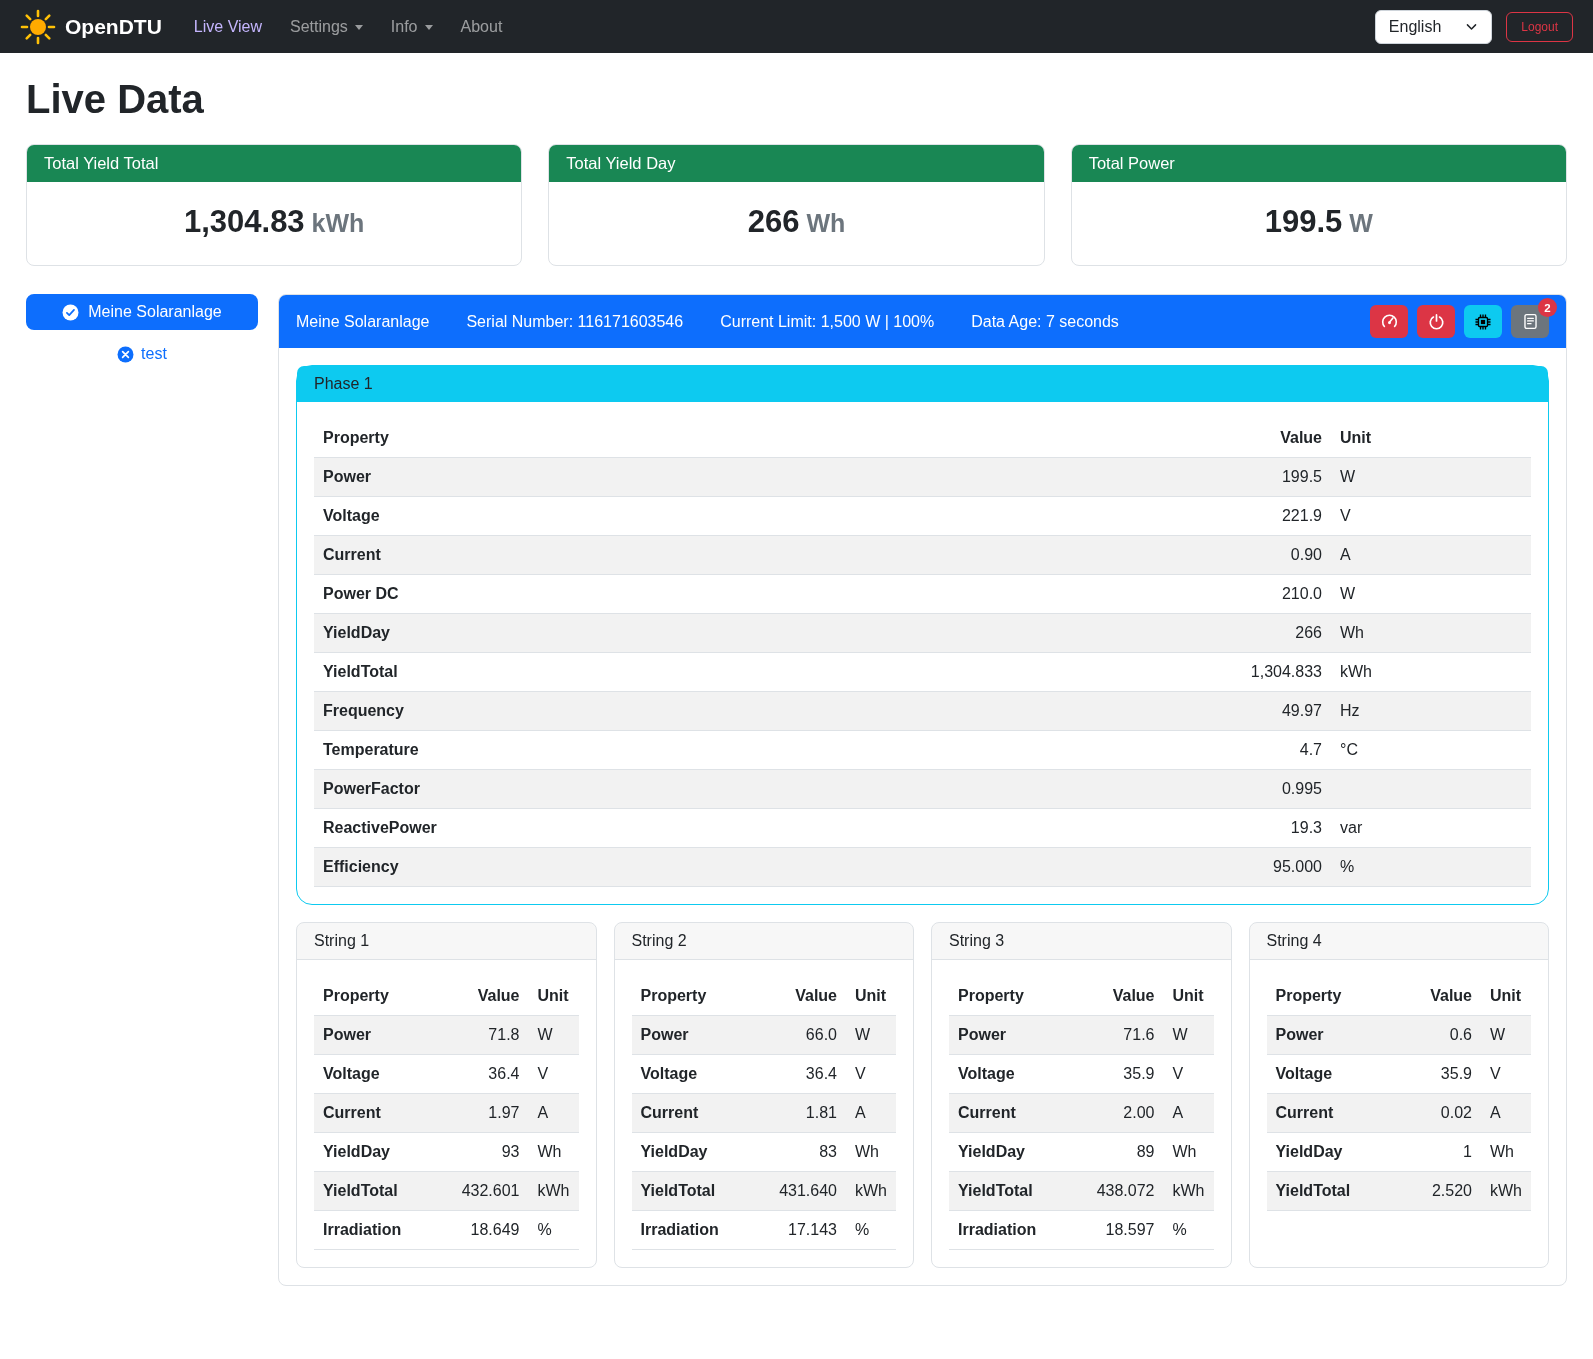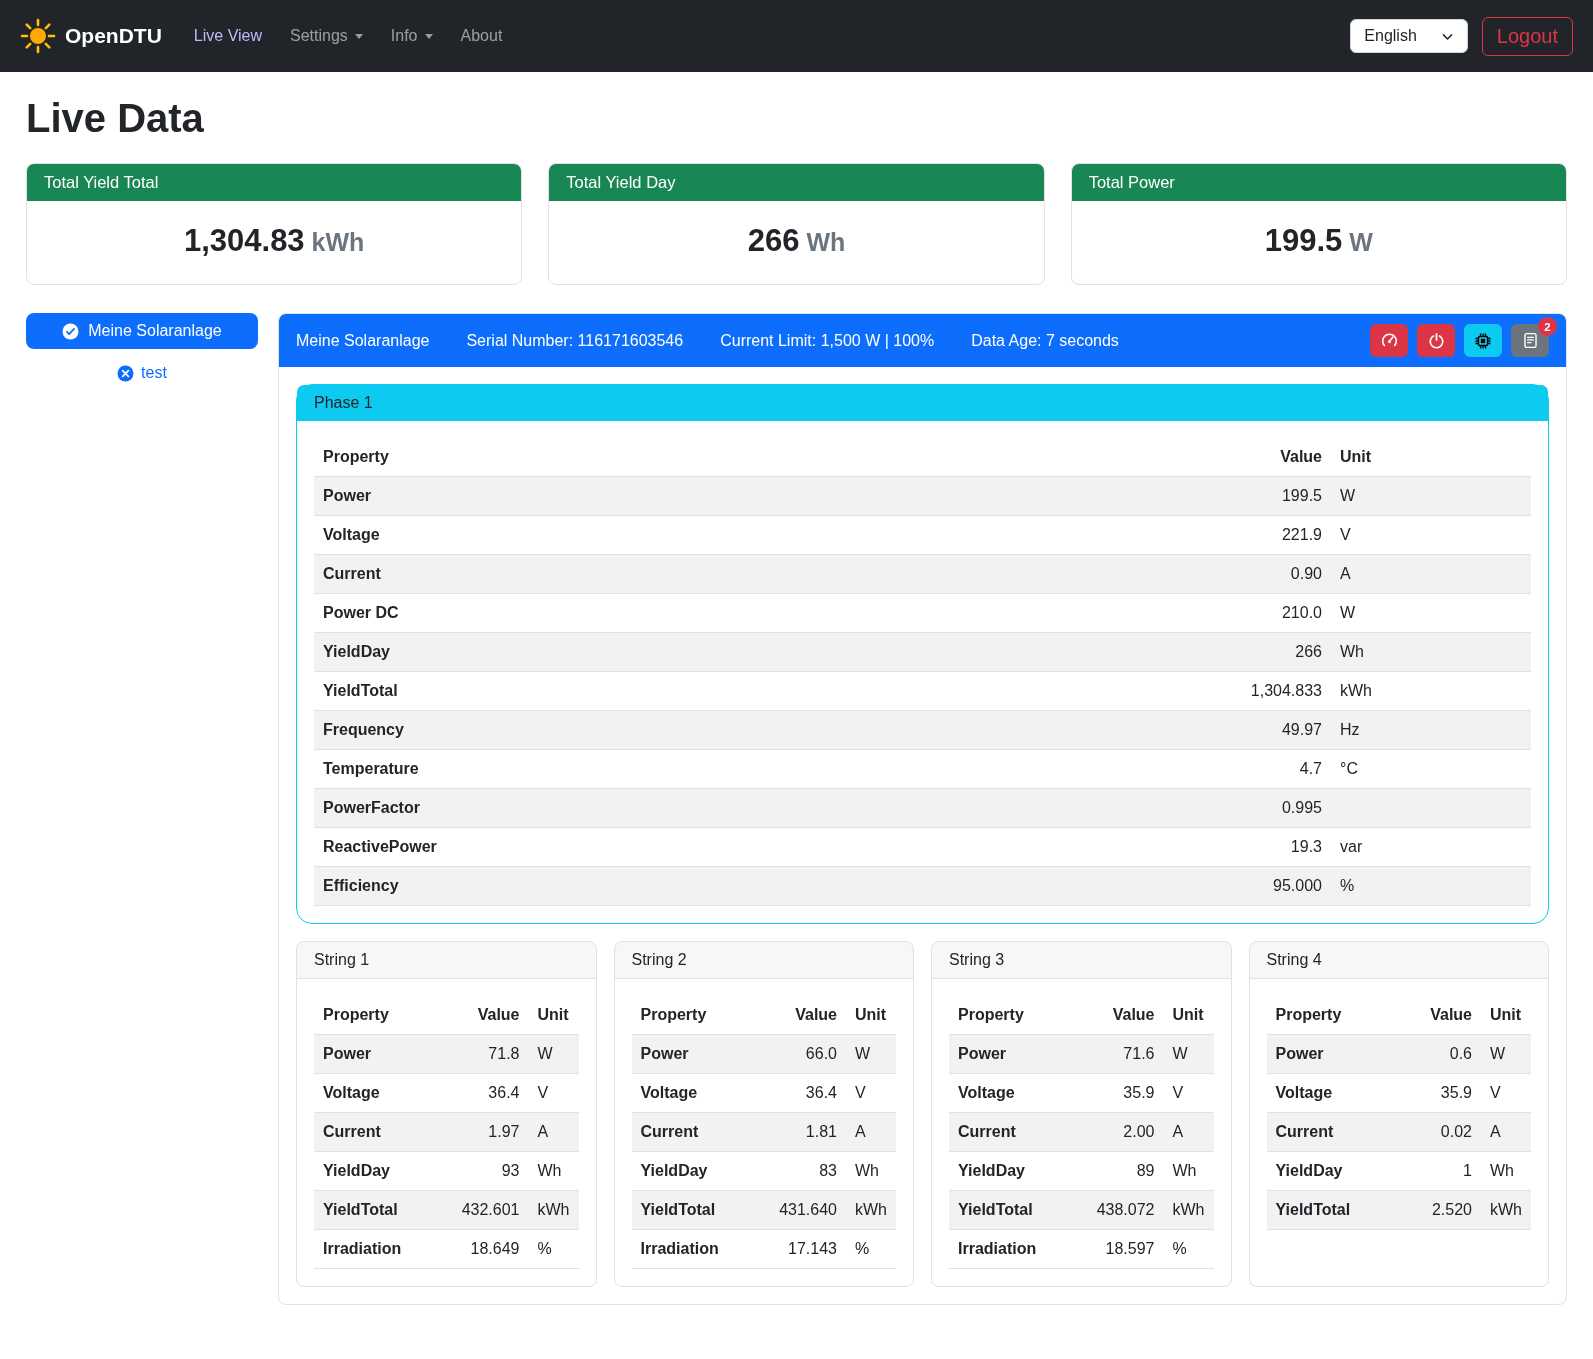--- a/index.html
+++ b/index.html
@@ -4,40 +4,40 @@
 <style>
   * { margin:0; padding:0; box-sizing:border-box; }
   body {
     font-family:"Liberation Sans", sans-serif;
     background:#fff; color:#212529; font-size:16px;
     width:1593px;
   }
 
   
   .navbar {
-    background:#212529; height:72px;
+    background:#212529; height:53px;
     display:flex; align-items:center; padding:0 20px; gap:4px;
   }
   .brand { display:flex; align-items:center; gap:9px; color:#fff; font-size:21px; font-weight:700; margin-right:14px; cursor:pointer; }
   .nav-links { display:flex; align-items:center; }
   .nav-link { color:rgba(255,255,255,.55); padding:9px 14px; cursor:pointer; text-decoration:none; }
   .nav-link.active { color:#c4b5fd; }
   .caret {
     display:inline-block; width:0; height:0; margin-left:7px; vertical-align:middle;
     border-left:4.5px solid transparent; border-right:4.5px solid transparent; border-top:5px solid currentColor;
   }
   .nav-right { margin-left:auto; display:flex; align-items:center; gap:14px; }
   .lang-select {
     background:#fff; border:1px solid #ced4da; border-radius:6px;
     padding:7px 13px; display:flex; align-items:center; gap:24px;
     color:#212529; cursor:pointer;
   }
   .logout-btn {
     background:transparent; color:#dc3545; border:1px solid #dc3545;
-    border-radius:6px; padding:7px 14px; font-size:20px; cursor:pointer;
+    border-radius:6px; padding:7px 14px; font-size:12px; cursor:pointer;
     font-family:inherit;
   }
 
   
   .container { padding:16px 26px 30px; }
   h1 { font-size:40px; font-weight:700; margin:8px 0 22px; }
 
   .summary-grid { display:grid; grid-template-columns:repeat(3,1fr); gap:26px; margin-bottom:28px; }
   .card { border:1px solid #dee2e6; border-radius:8px; background:#fff; }
   .card-header-green {

